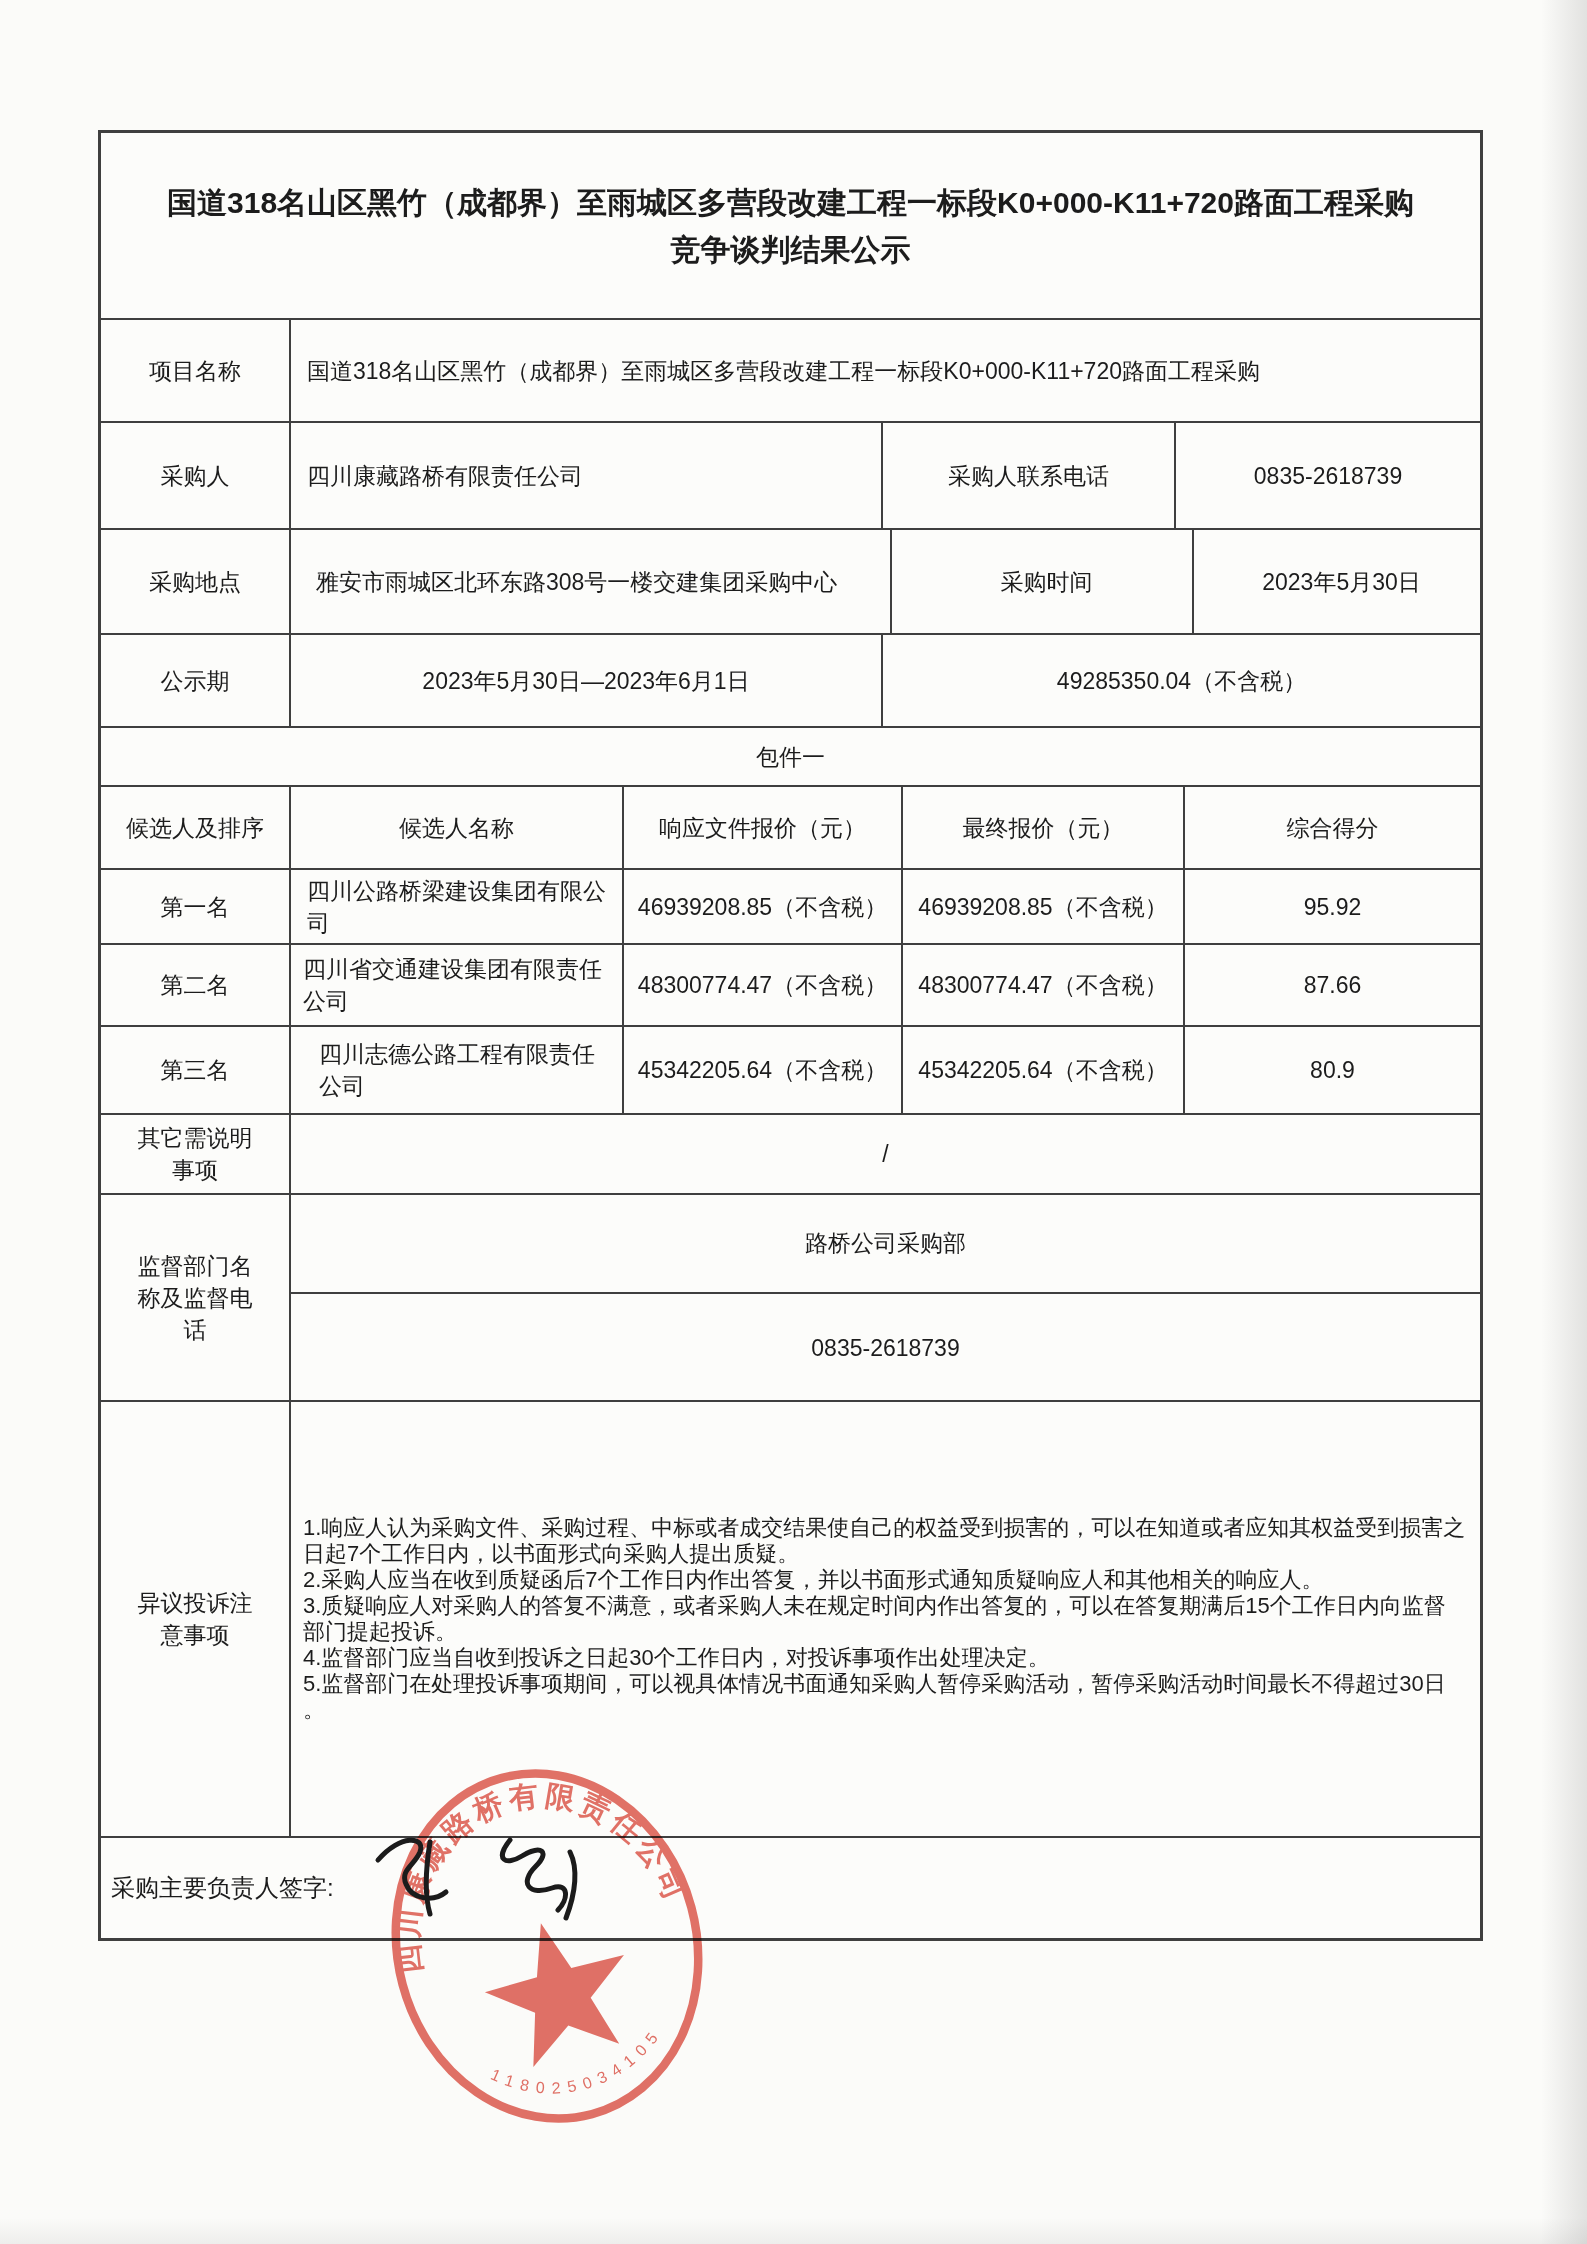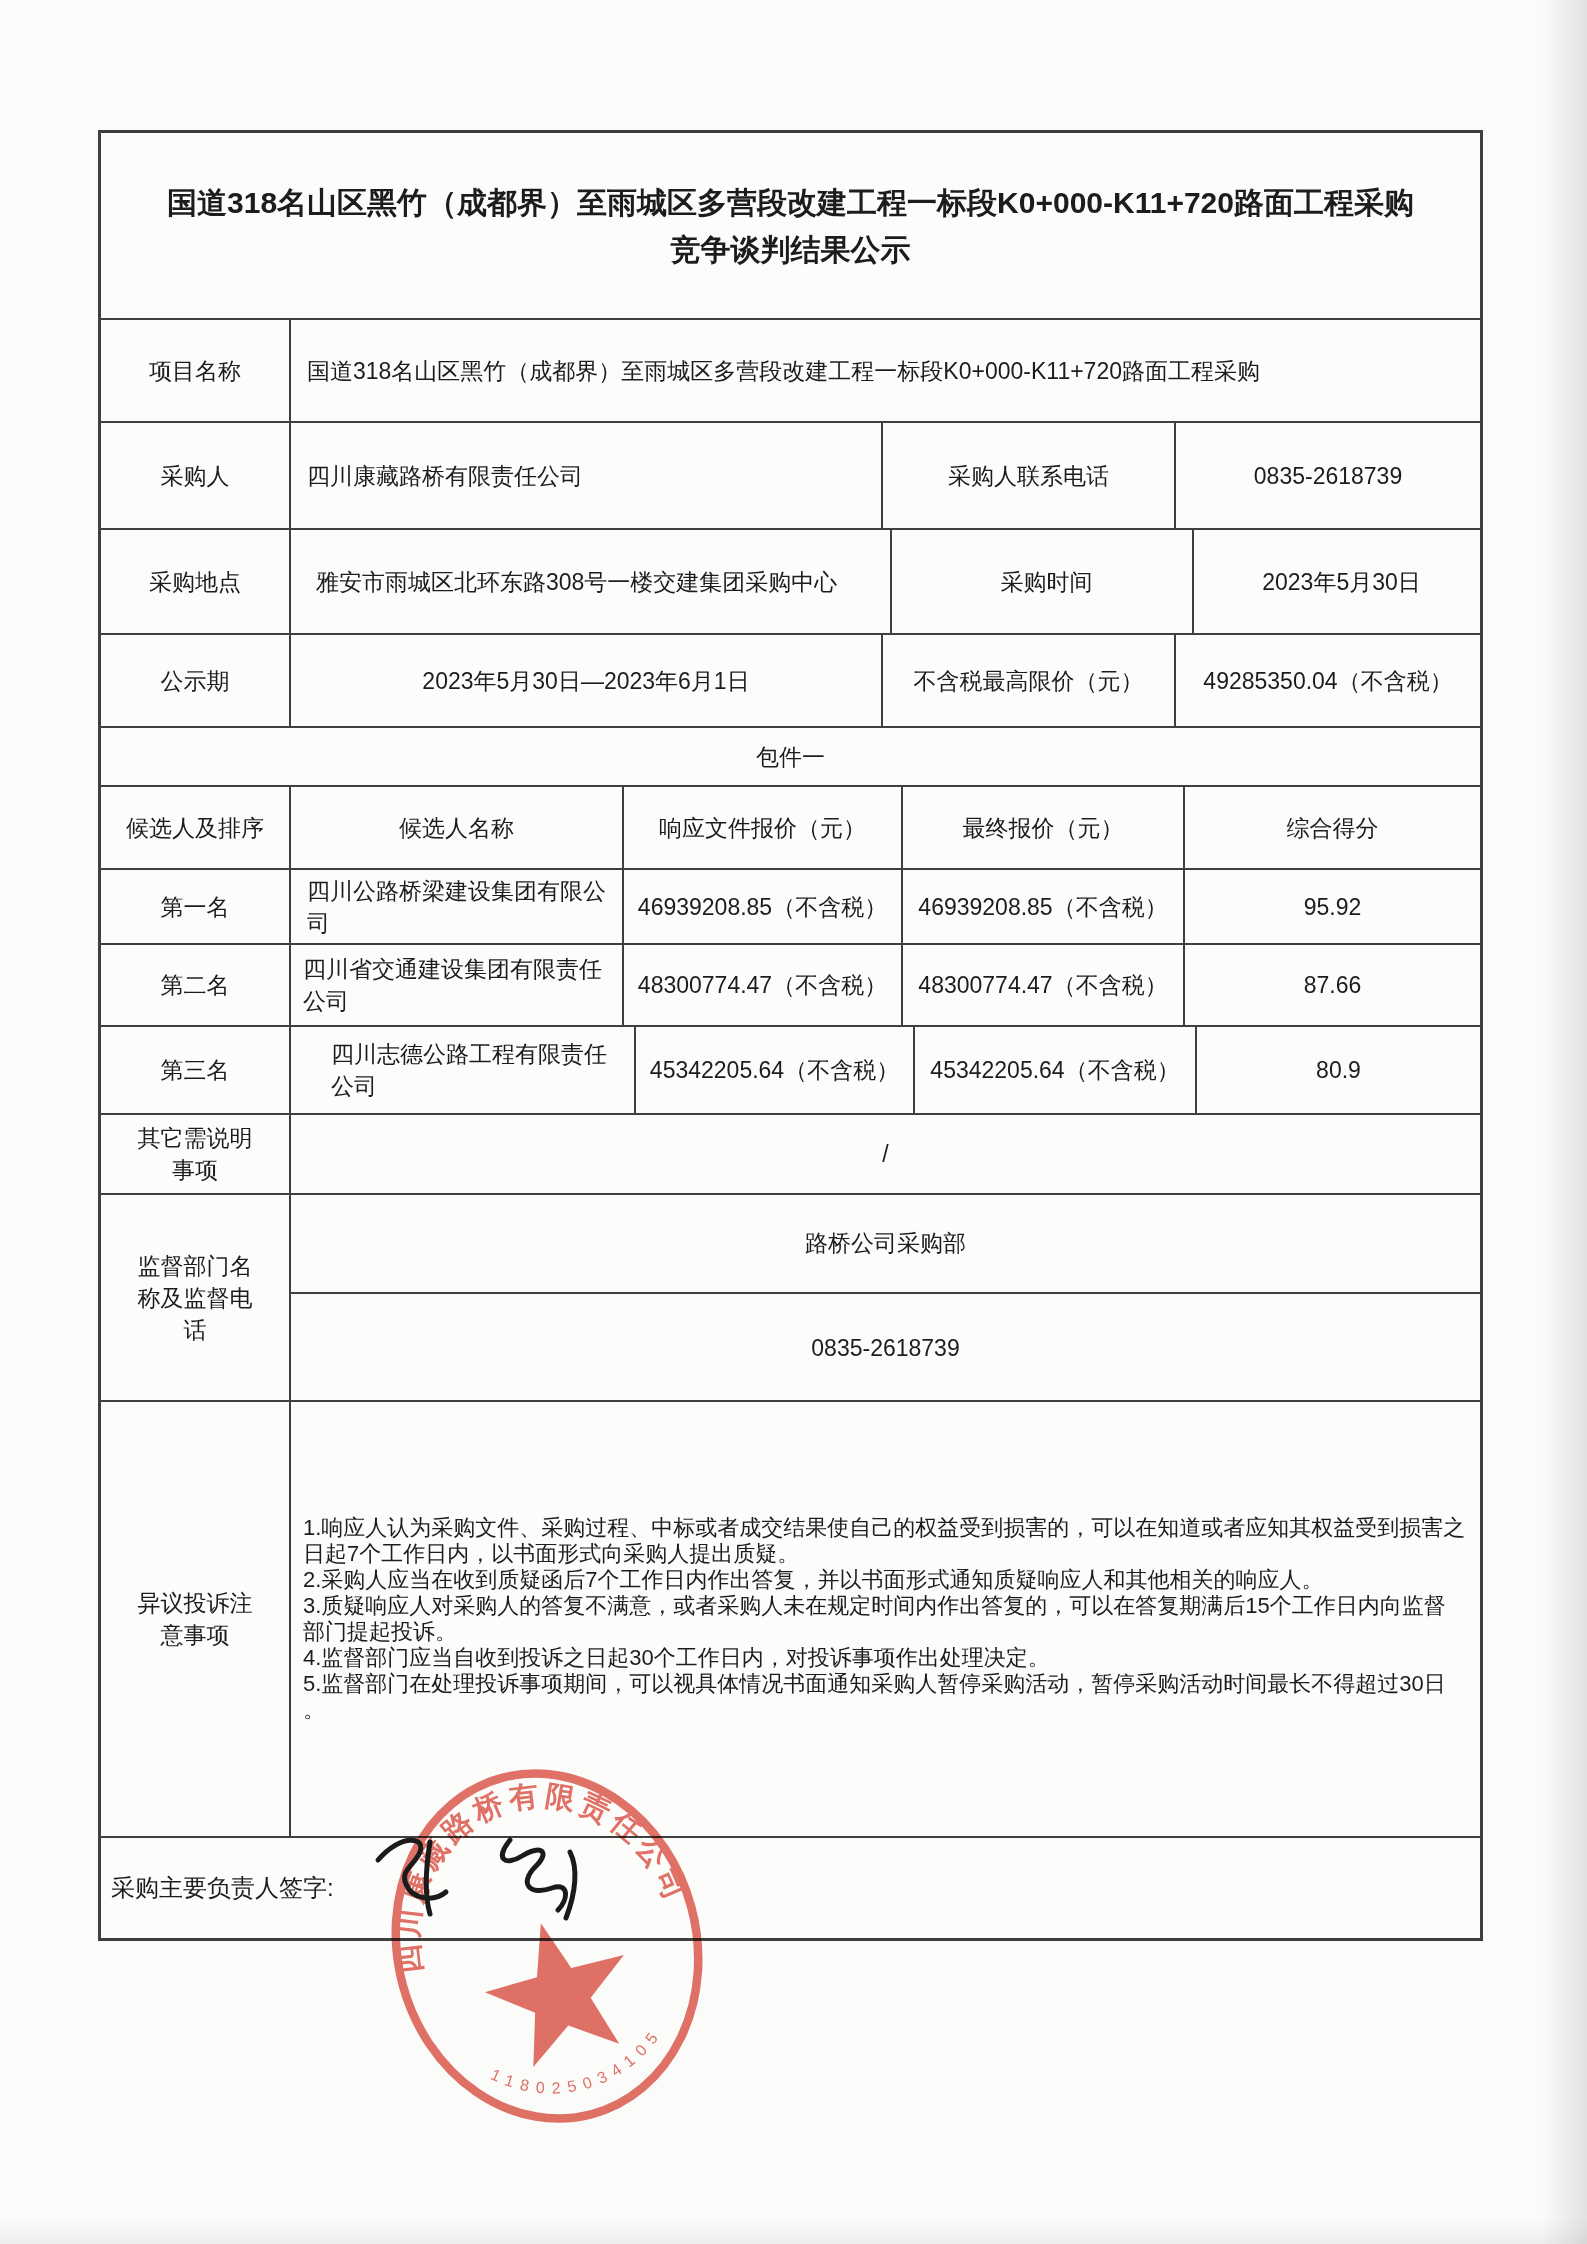--- a/index.html
+++ b/index.html
@@ -144,21 +144,20 @@
     <div class="row h-loc">
       <div class="c labelcol">采购地点</div>
       <div class="c w-val left">雅安市雨城区北环东路308号一楼交建集团采购中心</div>
       <div class="c w-lab2">采购时间</div>
       <div class="c grow">2023年5月30日</div>
     </div>
 
     <div class="row h-pub">
       <div class="c labelcol">公示期</div>
       <div class="c w-val">2023年5月30日—2023年6月1日</div>
-      <div class="c w-lab2">不含税最高限价（元）</div>
       <div class="c grow">49285350.04（不含税）</div>
     </div>
 
     <div class="row h-pkg">
       <div class="c grow">包件一</div>
     </div>
 
     <div class="row h-chead">
       <div class="c labelcol" style="padding:4px 6px;">候选人及排序</div>
       <div class="c w-name">候选人名称</div>
@@ -178,21 +177,21 @@
     <div class="row h-c2">
       <div class="c labelcol">第二名</div>
       <div class="c w-name left" style="padding-left:12px;">四川省交通建设集团有限责任公司</div>
       <div class="c w-p1">48300774.47（不含税）</div>
       <div class="c w-p2">48300774.47（不含税）</div>
       <div class="c grow">87.66</div>
     </div>
 
     <div class="row h-c3">
       <div class="c labelcol">第三名</div>
-      <div class="c w-name left" style="padding-left:28px;margin-left:12px;">四川志德公路工程有限责任公司</div>
+      <div class="c w-name left" style="padding-left:28px;">四川志德公路工程有限责任公司</div>
       <div class="c w-p1">45342205.64（不含税）</div>
       <div class="c w-p2">45342205.64（不含税）</div>
       <div class="c grow">80.9</div>
     </div>
 
     <div class="row h-other">
       <div class="c labelcol">其它需说明事项</div>
       <div class="c grow">/</div>
     </div>
 

